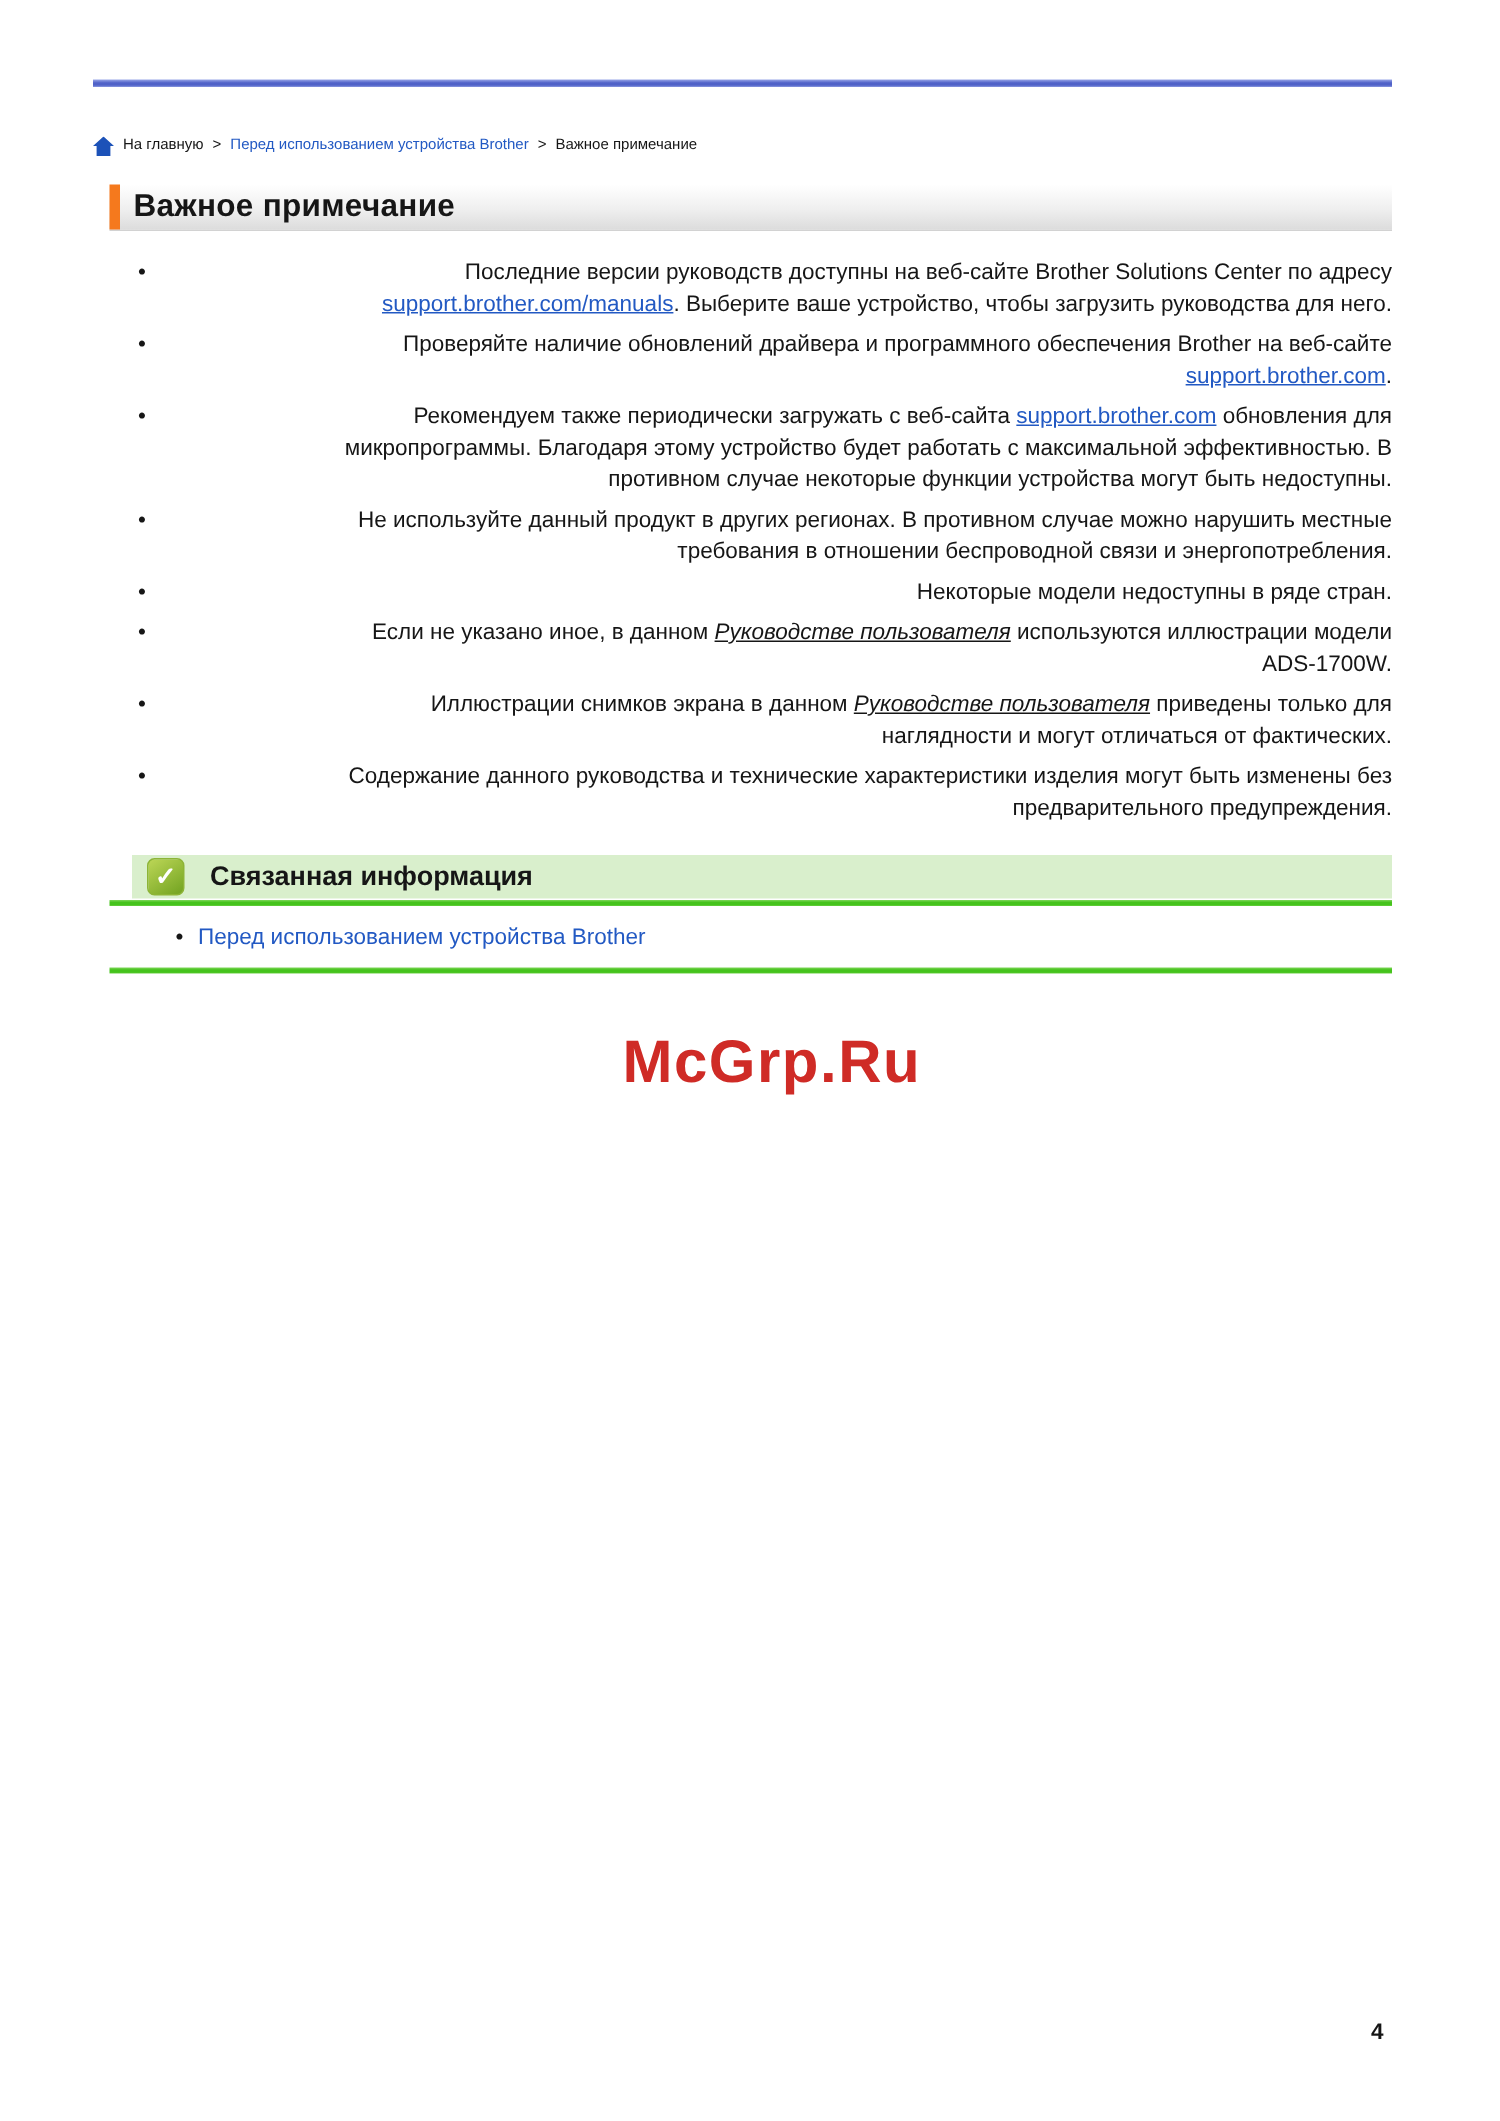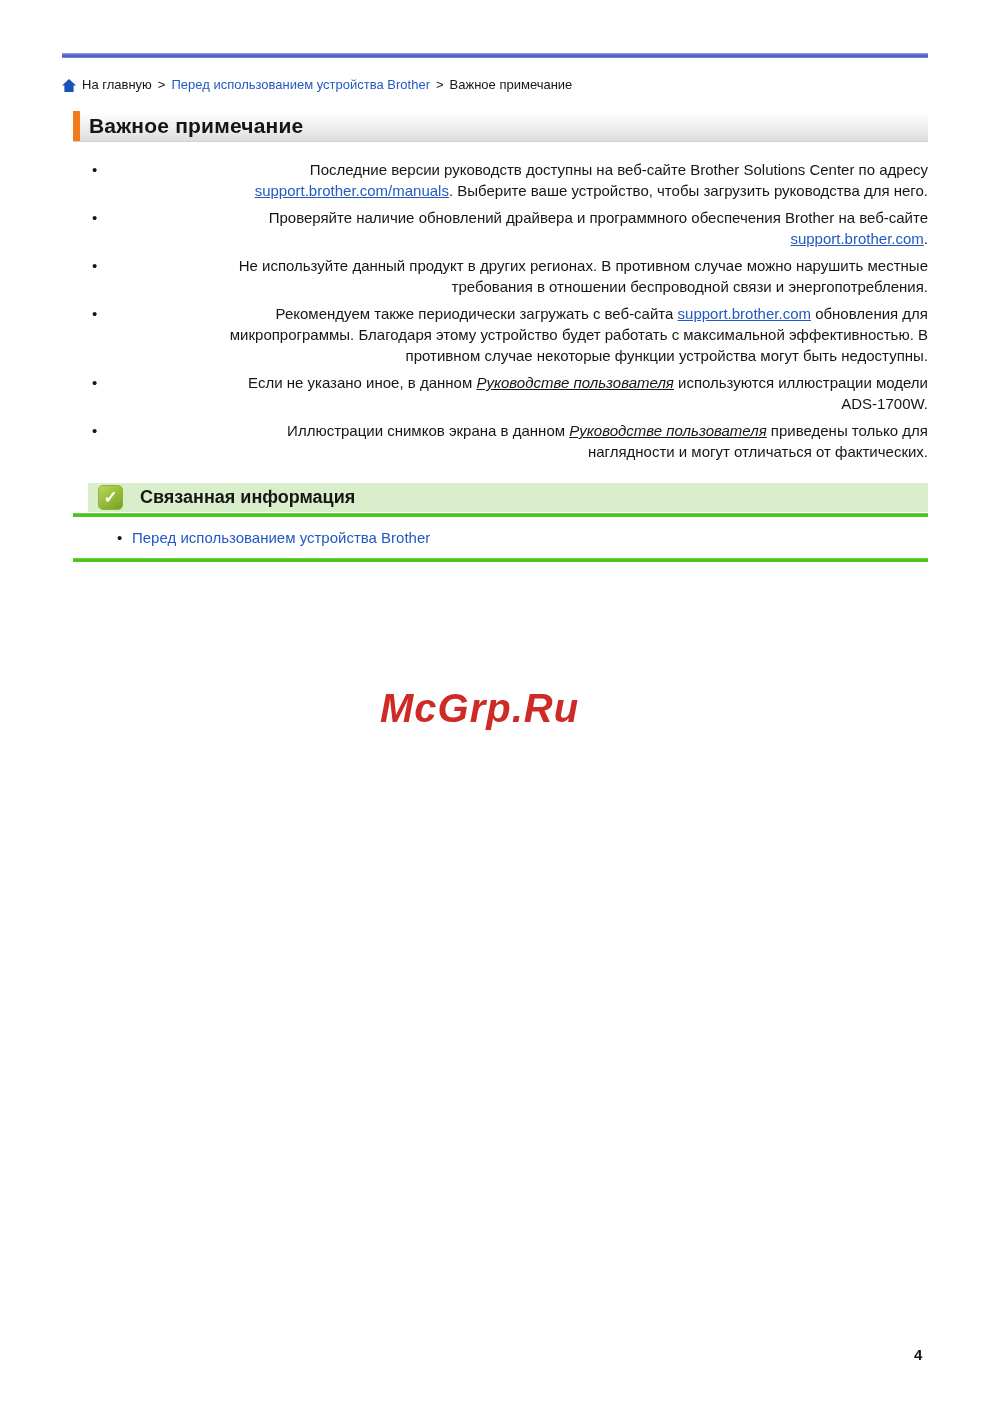--- a/index.html
+++ b/index.html
@@ -25,22 +25,22 @@
     position:relative;
     overflow:hidden;
   }
   .content{padding:0 72px 0 62px;}
   .top-rule{
     margin-top:53px;
     height:5px;
     background:linear-gradient(180deg,#9aa7e8 0%,var(--top-rule) 45%,var(--top-rule) 75%,#8b99e0 100%);
   }
   .breadcrumb{
-    margin-top:17px;
-    font-size:13px;
+    margin-top:29px;
+    font-size:10px;
     line-height:20px;
     display:flex;
     align-items:center;
     gap:6px;
     white-space:nowrap;
   }
   .breadcrumb .home-icon{display:inline-flex;align-items:center;}
   .breadcrumb a{color:var(--link-blue);text-decoration:none;cursor:pointer;}
   .page-title-bar{
     margin-top:16px;
@@ -133,23 +133,22 @@
   }
   ul.related-links li::before{
     content:"\2022";
     position:absolute;
     left:55px;top:0;
     color:var(--text-color);
   }
   ul.related-links a{color:var(--link-blue);text-decoration:none;cursor:pointer;}
   .watermark{
     position:absolute;
-    left:380px;top:686px;
+    left:415px;top:686px;
     font-size:40px;
-    font-style:italic;
     font-weight:bold;
     color:var(--watermark-red);
     letter-spacing:1px;
     pointer-events:none;
   }
   .page-number{
     position:absolute;
     left:914px;top:1346px;
     font-size:15px;
     font-weight:bold;
@@ -176,24 +175,26 @@
   </div>
 
   <div class="page-title-bar">
     <span class="accent"></span>
     <h1>Важное примечание</h1>
   </div>
 
   <ul class="notes">
       <li>Последние версии руководств доступны на веб-сайте Brother Solutions Center по адресу<br><a href="#" class="doclink">support.brother.com/manuals</a>. Выберите ваше устройство, чтобы загрузить руководства для него.</li>
       <li>Проверяйте наличие обновлений драйвера и программного обеспечения Brother на веб-сайте<br><a href="#" class="doclink">support.brother.com</a>.</li>
+      <li>Рекомендуем также периодически загружать с веб-сайта <a href="#" class="doclink">support.brother.com</a> обновления для<br>микропрограммы. Благодаря этому устройство будет работать с максимальной эффективностью. В<br>противном случае некоторые функции устройства могут быть недоступны.</li>
       <li>Не используйте данный продукт в других регионах. В противном случае можно нарушить местные<br>требования в отношении беспроводной связи и энергопотребления.</li>
-      <li>Рекомендуем также периодически загружать с веб-сайта <a href="#" class="doclink">support.brother.com</a> обновления для<br>микропрограммы. Благодаря этому устройство будет работать с максимальной эффективностью. В<br>противном случае некоторые функции устройства могут быть недоступны.</li>
+      <li>Некоторые модели недоступны в ряде стран.</li>
       <li>Если не указано иное, в данном <em>Руководстве пользователя</em> используются иллюстрации модели<br>ADS-1700W.</li>
       <li>Иллюстрации снимков экрана в данном <em>Руководстве пользователя</em> приведены только для<br>наглядности и могут отличаться от фактических.</li>
+      <li>Содержание данного руководства и технические характеристики изделия могут быть изменены без<br>предварительного предупреждения.</li>
     </ul>
 
   <div class="related">
     <div class="related-header">
       <span class="check-icon">✓</span>
       <h2>Связанная информация</h2>
     </div>
     <div class="green-rule"></div>
     <ul class="related-links">
         <li><a href="#">Перед использованием устройства Brother</a></li>

